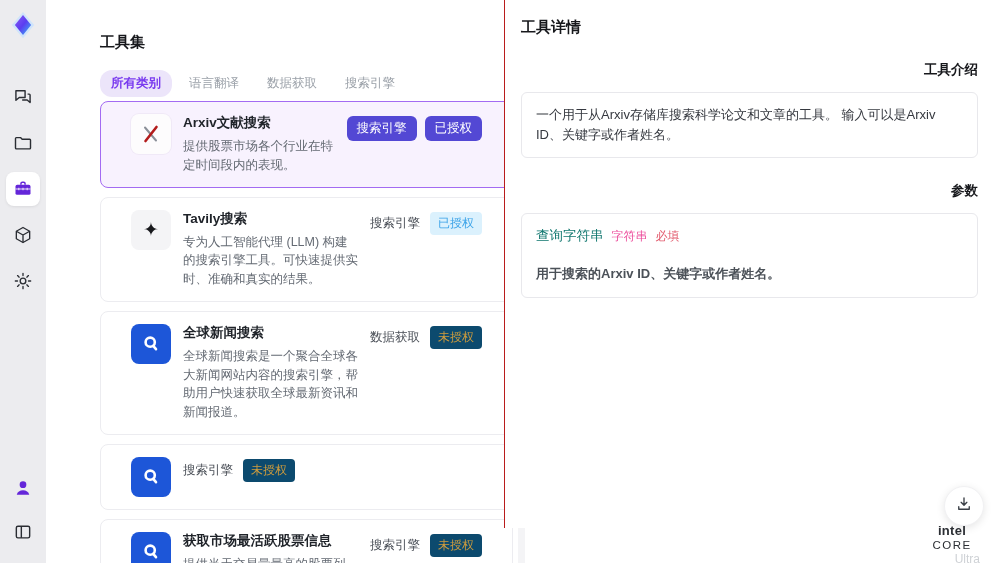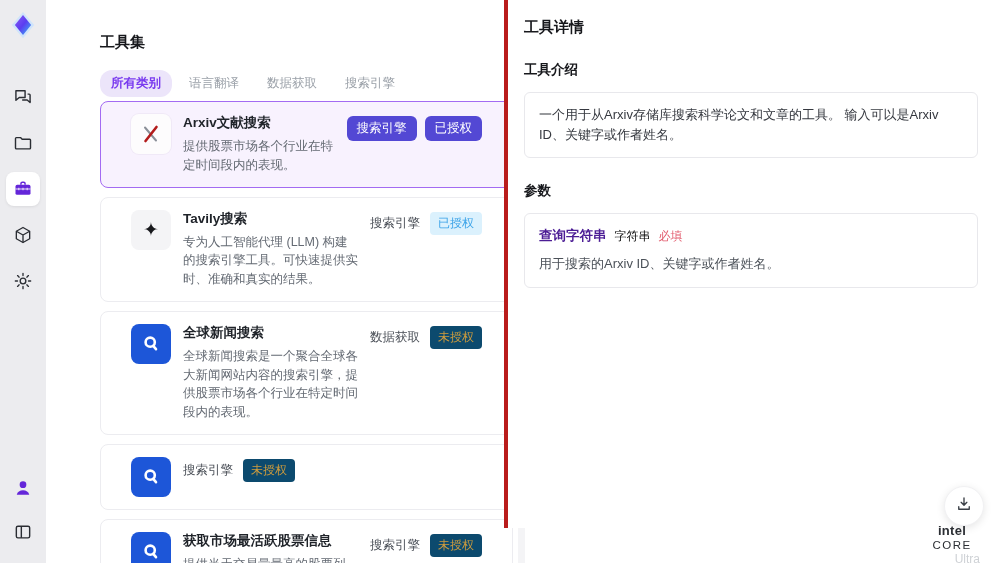--- a/index.html
+++ b/index.html
@@ -45,31 +45,31 @@
   .badge.auth-no { background:#0c4a6e; color:#cf9c3d; }
   .card.selected .cat-text, .card.selected .badge {
     background:#5348d4; color:#fff; font-size:12.5px; padding:4px 10px; border-radius:6px; }
   .card.selected .tool-tags { gap:8px; }
 
   .scrollbar { position:absolute; left:437px; top:86px; width:7px; height:470px; background:#f4f4f6; border-radius:4px; }
   .scroll-thumb { position:absolute; left:0.5px; top:6px; width:6px; height:160px; background:#c4c4ca; border-radius:3px; }
 
   
   .panel-detail { position:absolute; left:504px; top:0; width:496px; height:528px; background:#fff;
-    border-left:4px solid #b91c1c; padding:18px 22px 0 16px; }
+    border-left:1px solid #b91c1c; padding:18px 22px 0 16px; }
   .detail-title { font-size:15px; font-weight:700; color:#17181c; }
-  .section-h { font-size:13.5px; font-weight:700; color:#17181c; margin-top:24px; }
+  .section-h { font-size:13.5px; font-weight:700; color:#17181c; margin-top:24px;text-align:right; }
   .info-box { margin-top:13px; border:1px solid #e8e8ec; border-radius:6px; padding:12px 14px;
     font-size:13px; color:#35383f; line-height:1.55; }
   .param-box { margin-top:13px; border:1px solid #e8e8ec; border-radius:6px; padding:13px 14px; }
   .param-head { display:flex; align-items:baseline; gap:8px; }
-  .param-name { font-size:13.5px; font-weight:700; color:#4c1d95; }
-  .param-type { font-size:12px; color:#000000; }
+  .param-name { font-size:13.5px; font-weight:400; color:#0f766e; }
+  .param-type { font-size:12px; color:#ec4899; }
   .param-req { font-size:12px; color:#e25c6e; }
-  .param-desc { margin-top:9px; font-size:13px; color:#4b5158; line-height:1.5; }
+  .param-desc { margin-top:19px; font-size:13px; color:#4b5158; line-height:1.5;font-weight:bold; }
 
   
   .fab { position:absolute; right:16px; top:486px; width:40px; height:40px; border-radius:50%;
     background:#fff; border:1px solid #f1f1f3; box-shadow:0 2px 8px rgba(0,0,0,.10);
     display:flex; align-items:center; justify-content:center; cursor:pointer; }
   .fab svg { width:18px; height:18px; }
   .intel { position:absolute; right:16px; top:524px; width:64px; text-align:center; line-height:1.1; }
   .intel .line1 { font-size:13px; color:#2b2e33; letter-spacing:.3px; }
   .intel .line1 b { font-weight:700; }
   .intel .line1 .core { font-weight:400; letter-spacing:1.5px; font-size:11.5px; }
@@ -188,21 +188,21 @@
 
   <div class="card">
     <div class="tool-icon blue">
             <svg viewBox="0 0 24 24" fill="none">
               <circle cx="11.2" cy="10.2" r="4.6" stroke="#fff" stroke-width="2.6"></circle>
               <path d="M14.2 13.8L17 17.2" stroke="#fff" stroke-width="2.6" stroke-linecap="round"></path>
             </svg>
           </div>
     <div class="tool-mid">
       <div class="tool-title">全球新闻搜索</div>
-      <div class="tool-desc">全球新闻搜索是一个聚合全球各大新闻网站内容的搜索引擎，提供股票市场各个行业在特定时间段内的表现。</div>
+      <div class="tool-desc">全球新闻搜索是一个聚合全球各大新闻网站内容的搜索引擎，帮助用户快速获取全球最新资讯和新闻报道。</div>
     </div>
     <div class="tool-tags">
       <span class="cat-text">数据获取</span>
       <span class="badge auth-no">未授权</span>
     </div>
   </div>
 
   <div class="card">
     <div class="tool-icon blue">
             <svg viewBox="0 0 24 24" fill="none">

